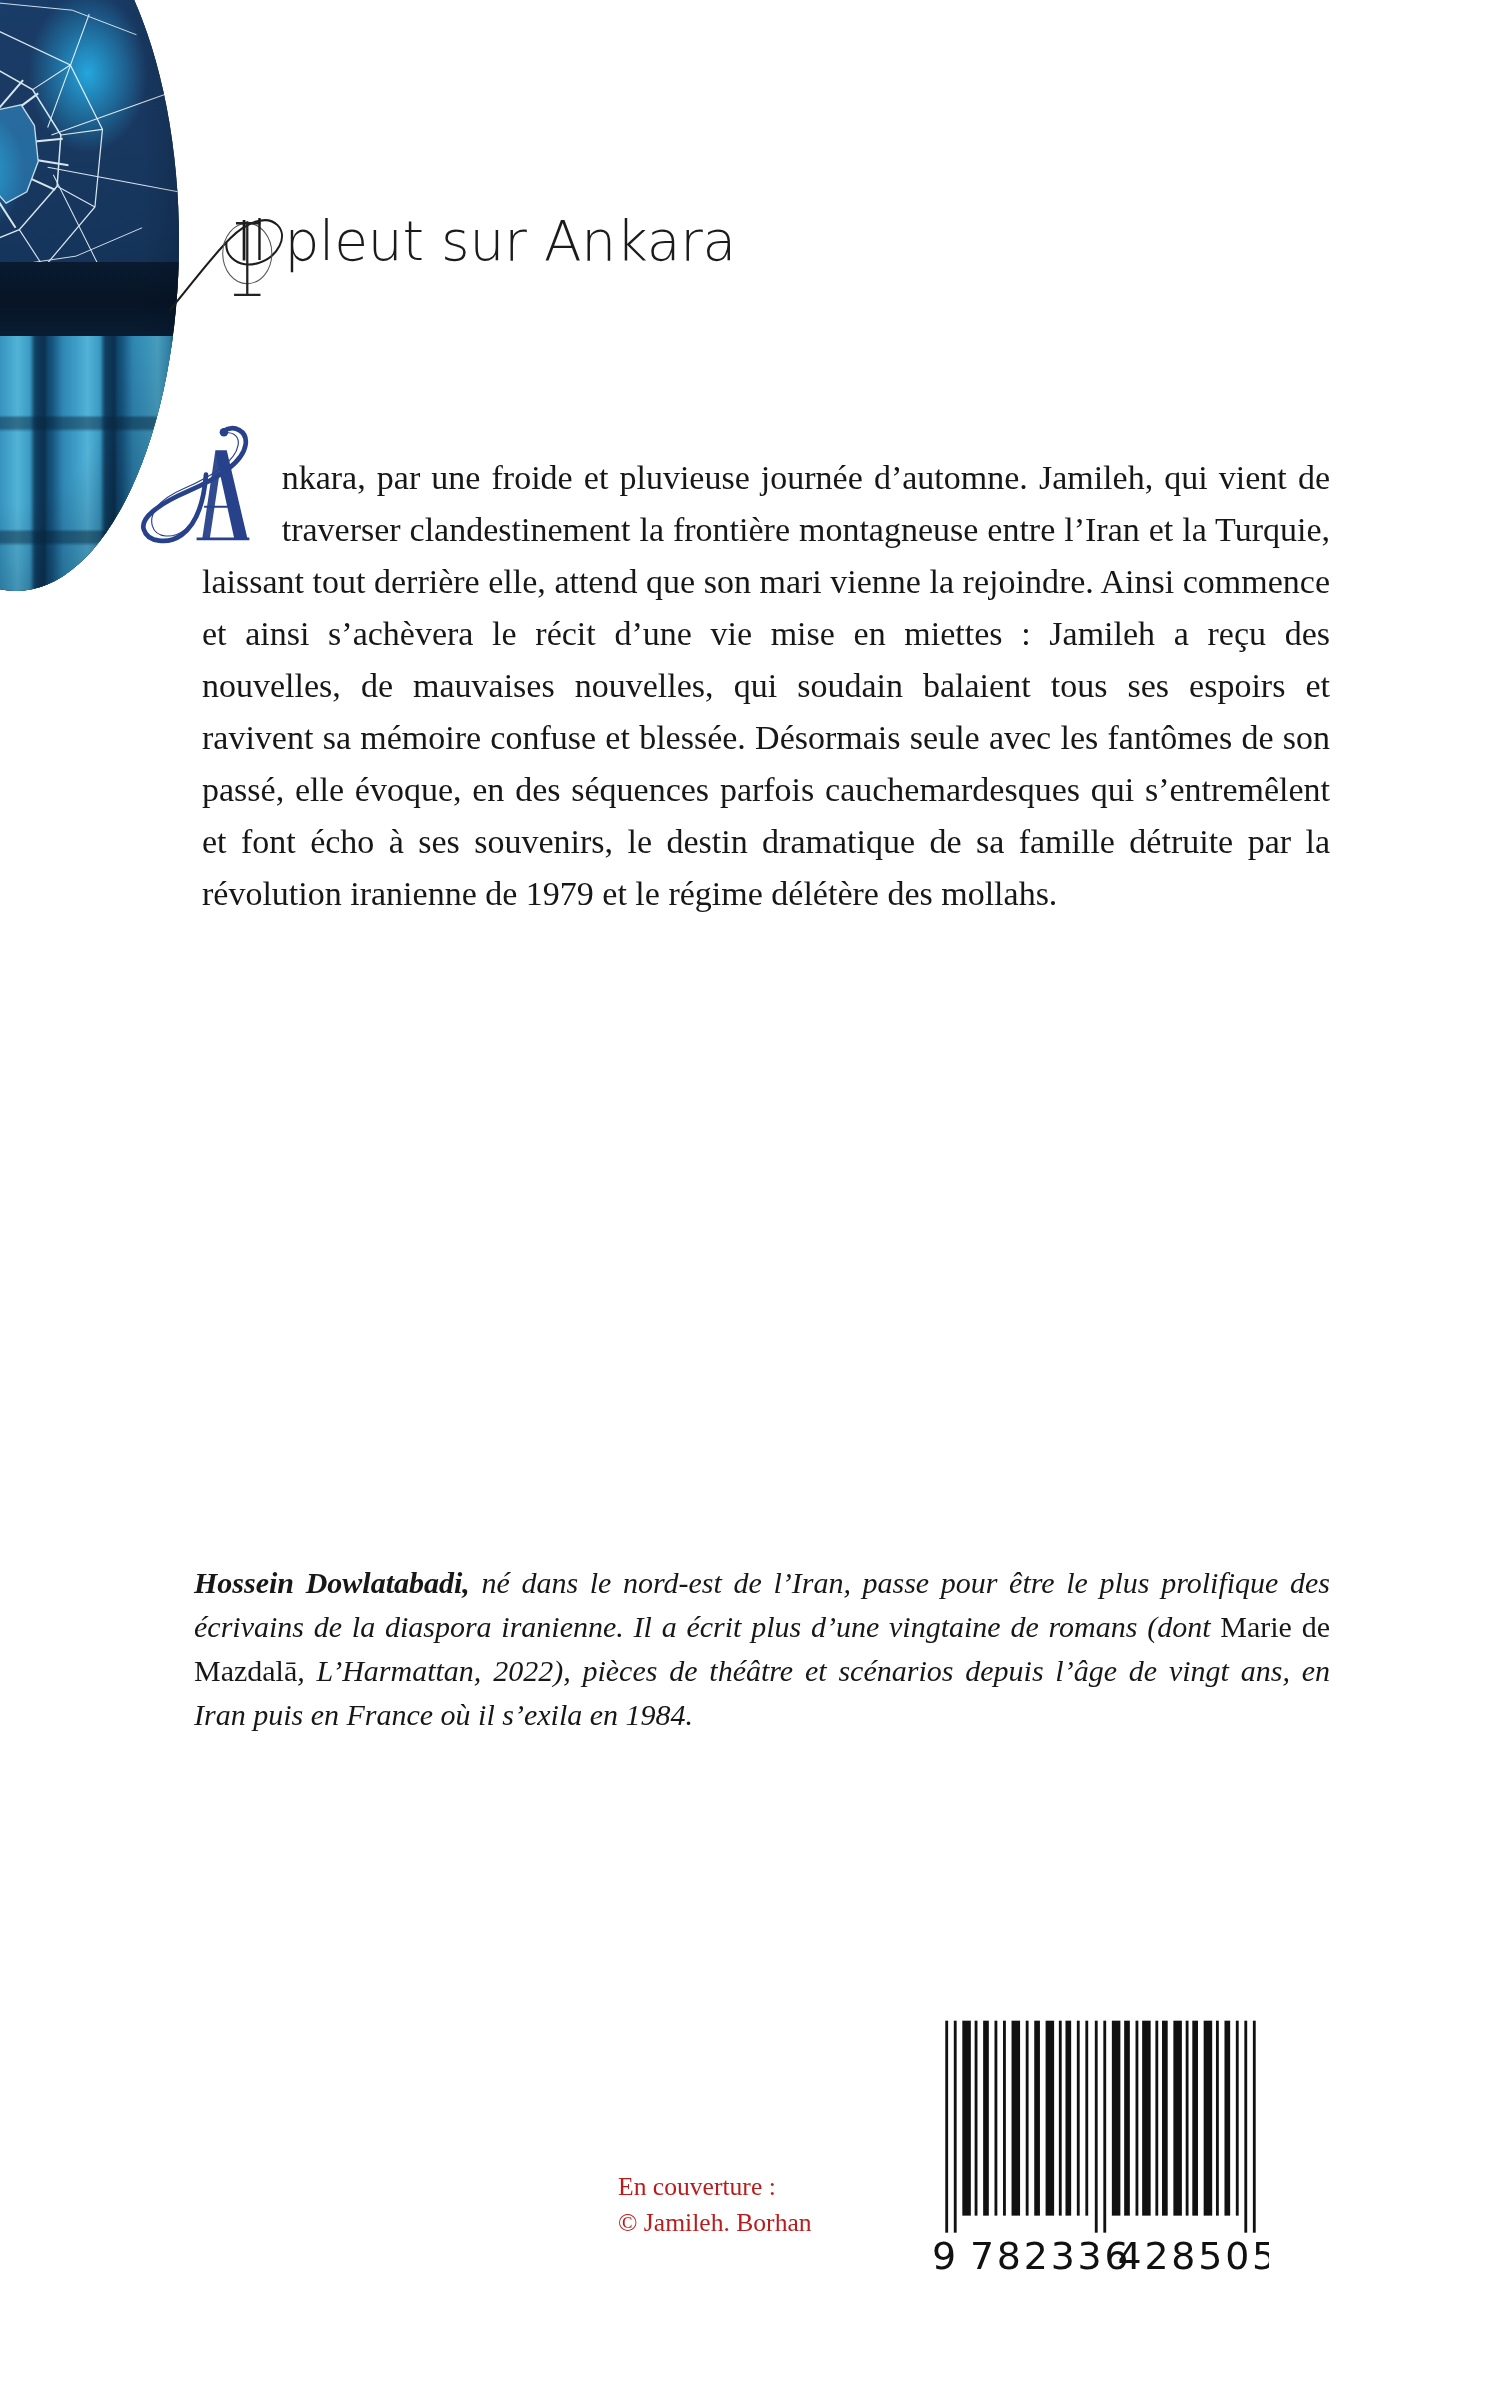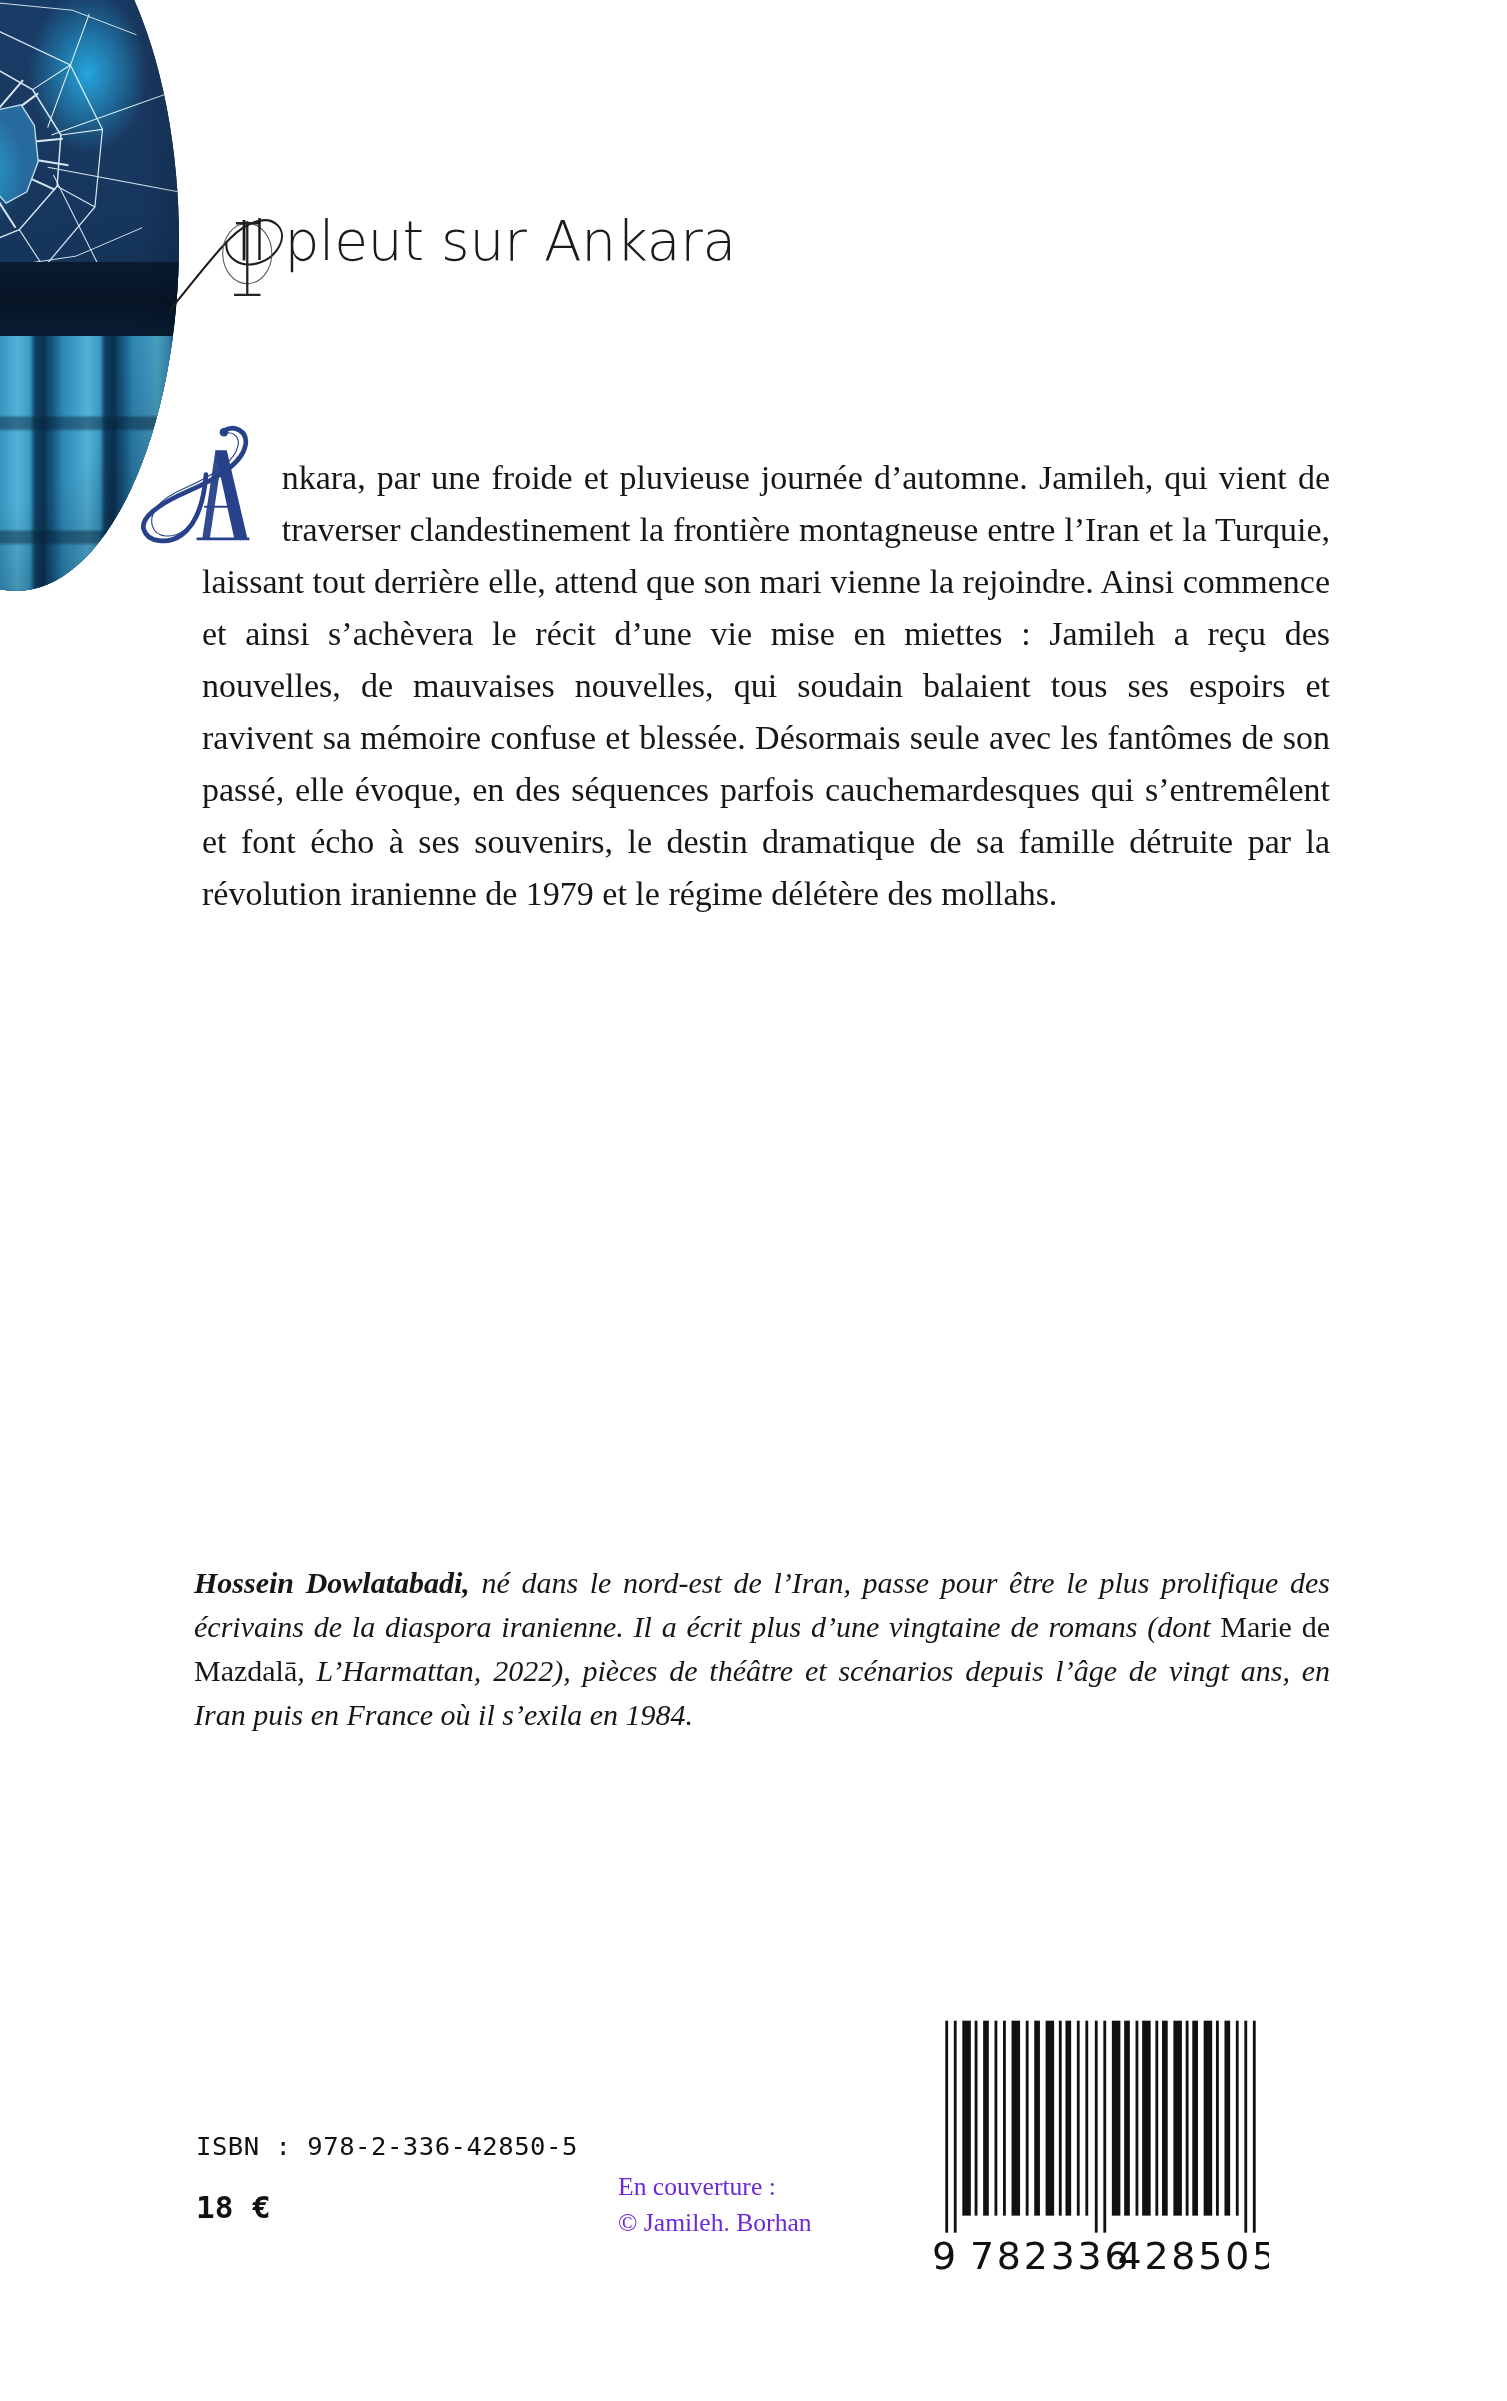--- a/index.html
+++ b/index.html
@@ -154,21 +154,21 @@
   #isbn-line { font-size: 25.6px; letter-spacing: 0.5px; white-space: nowrap; }
   #price-line { font-size: 31px; font-weight: bold; margin-top: 28px; }
 
   #cover-credit {
     position: absolute;
     left: 618px;
     top: 78px;
     font-family: "Liberation Serif", serif;
     font-size: 25.6px;
     line-height: 36px;
-    color: #6d28d9;
+    color: #b91c1c;
     white-space: nowrap;
   }
 
   #barcode-block { position: absolute; left: 932px; top: -76px; width: 379px; }
   #barcode-svg { display: block; }
 </style>
 </head>
 <body>
 
 <div id="cover-art">
@@ -237,24 +237,20 @@
         <path d="M64 126 L120 126" stroke="#27418a" stroke-width="3" fill="none"></path>
       </svg>
     </span><span>nkara, par une froide et pluvieuse journée d’automne. Jamileh, qui vient de traverser clandestinement la frontière montagneuse entre l’Iran et la Turquie, laissant tout derrière elle, attend que son mari vienne la rejoindre. Ainsi commence et ainsi s’achèvera le récit d’une vie mise en miettes : Jamileh a reçu des nouvelles, de mauvaises nouvelles, qui soudain balaient tous ses espoirs et ravivent sa mémoire confuse et blessée. Désormais seule avec les fantômes de son passé, elle évoque, en des séquences parfois cauchemardesques qui s’entremêlent et font écho à ses souvenirs, le destin dramatique de sa famille détruite par la révolution iranienne de 1979 et le régime délétère des mollahs.</span>
   </p>
 </div>
 
 <div id="author-bio"><span class="author-name">Hossein Dowlatabadi,</span><span> né dans le nord-est de l’Iran, passe pour être le plus prolifique des écrivains de la diaspora iranienne. Il a écrit plus d’une vingtaine de romans (dont </span><span class="roman">Marie de Mazdalā</span><span>, </span><span>L’Harmattan,</span><span> 2022), pièces de théâtre et scénarios depuis l’âge de vingt ans, en Iran puis en France où il s’exila en 1984.</span></div>
 
 <div id="footer">
 
-  <div id="isbn-block">
-    <div id="isbn-line">ISBN : 978-2-336-42850-5</div>
-    <div id="price-line">18 €</div>
-  </div>
 
   <div id="cover-credit">
     <div>En couverture :</div>
     <div>© Jamileh. Borhan</div>
   </div>
 
   <div id="barcode-block">
     <svg id="barcode-svg" width="337" height="265" viewBox="0 0 356 280">
       <rect x="0" y="0" width="356" height="280" fill="#ffffff"></rect>
       <g fill="#111111">

